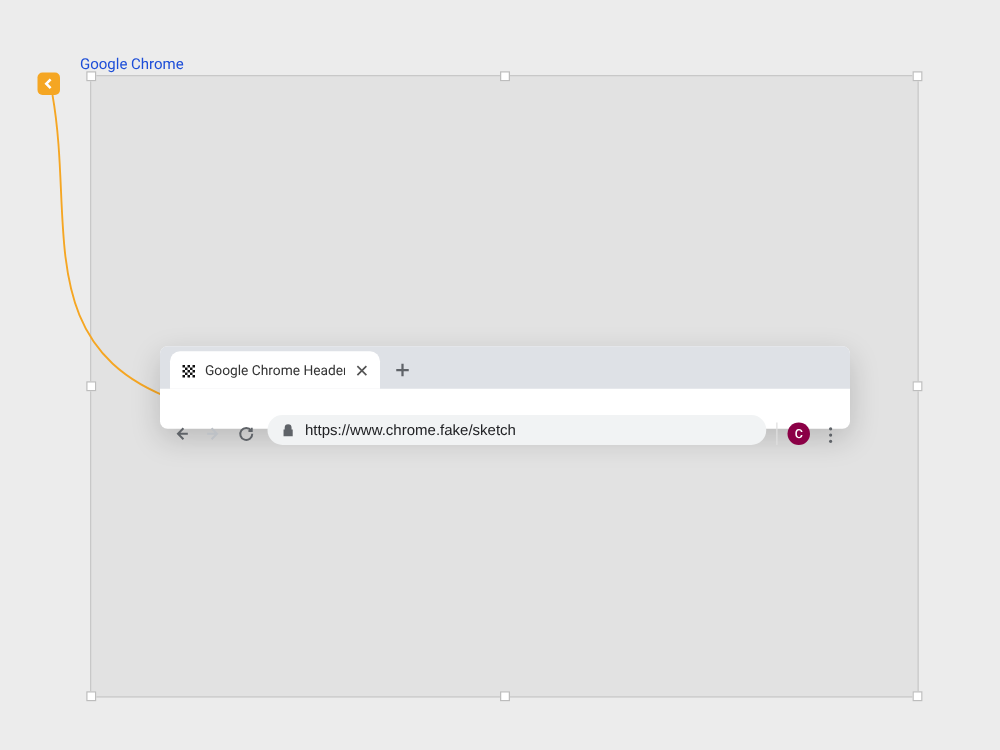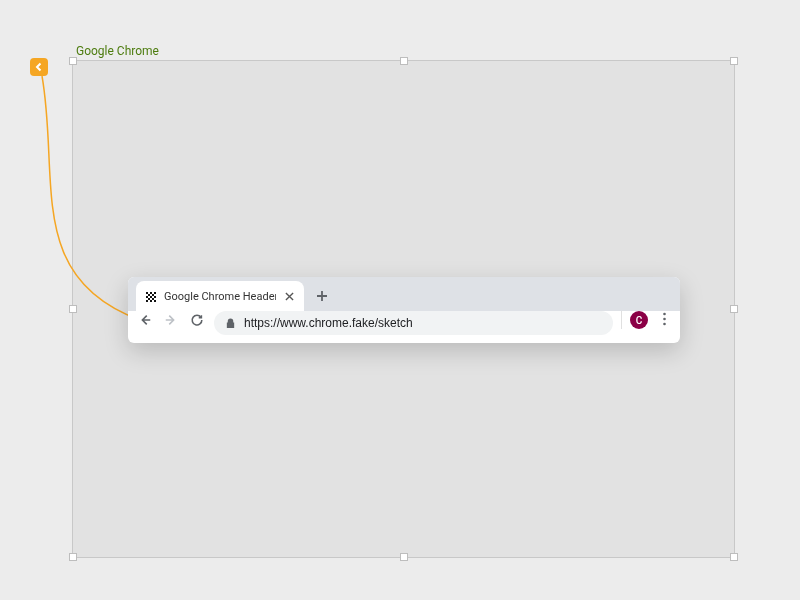--- a/index.html
+++ b/index.html
@@ -1,19 +1,19 @@
 <!DOCTYPE html>
 <html><head>
 <meta charset="utf-8">
 <style>
   * { box-sizing: border-box; margin: 0; padding: 0; }
   html, body { width: 800px; height: 600px; font-family: -apple-system, BlinkMacSystemFont, "Segoe UI", Roboto, sans-serif; }
   body { background: #ececec; position: relative; overflow: hidden; }
 
-  .frame-label { position: absolute; left: 76px; top: 44px; font-size: 12px; color: #4d7c0f; }
+  .frame-label { position: absolute; left: 64px; top: 44px; font-size: 12px; color: #1d4ed8; }
   .artboard {
     position: absolute; left: 72px; top: 60px; width: 663px; height: 498px;
     background: #e2e2e2; border: 1px solid #c8c8c8;
   }
   .sel-handle {
     position: absolute; width: 8px; height: 8px; background: #fff; border: 1px solid #bdbdbd;
   }
   .h-tl { left: -4px; top: -4px; }
   .h-tm { left: 50%; top: -4px; transform: translateX(-50%); }
   .h-tr { right: -4px; top: -4px; }
@@ -51,21 +51,21 @@
   .tab .tab-title { font-size: 11px; color: #333; white-space: nowrap; overflow: hidden; flex: 1; }
   .tab .tab-close { width: 14px; height: 14px; flex-shrink: 0; display: flex; align-items:center; justify-content:center; }
   .tab .tab-close svg { width: 9px; height: 9px; stroke: #555; stroke-width: 1.5; fill:none; }
   .newtab {
     width: 24px; height: 24px; margin-left: 6px; margin-bottom: 3px;
     display: flex; align-items: center; justify-content: center; border-radius: 50%;
   }
   .newtab svg { width: 12px; height: 12px; stroke: #5f6368; stroke-width: 1.8; fill:none; }
 
   .toolbar {
-    height: 45px; display: flex; align-items: flex-start; padding: 0 8px; gap: 8px;
+    height: 45px; display: flex; align-items: flex-end; padding: 0 8px; gap: 8px;
   }
   .nav-btn { width: 18px; height: 18px; display:flex; align-items:center; justify-content:center; }
   .nav-btn svg { width: 14px; height: 14px; fill: none; stroke-width: 1.8; }
   .nav-btn.disabled svg { stroke: #bdc1c6; }
   .nav-btn.enabled svg { stroke: #5f6368; }
 
   .omnibox {
     flex: 1; height: 24px; background: #f1f3f4; border-radius: 12px;
     display: flex; align-items: center; padding: 0 10px; gap: 8px;
   }

